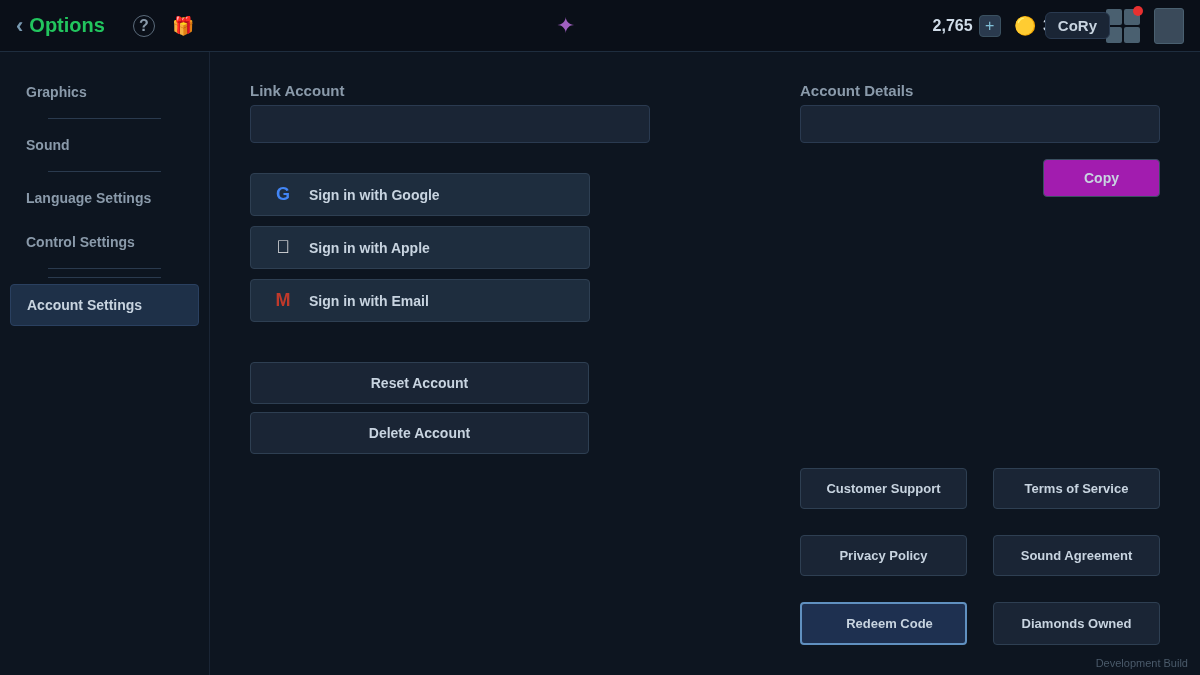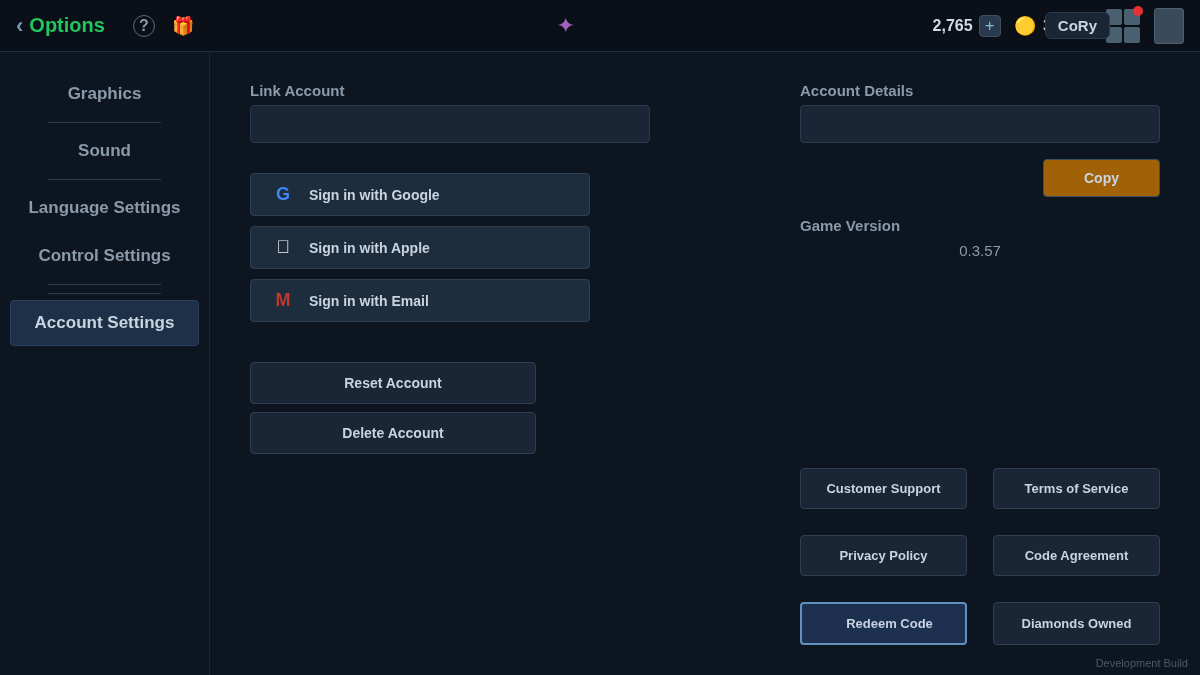--- a/index.html
+++ b/index.html
@@ -151,24 +151,24 @@
       padding: 20px 10px;
       display: flex;
       flex-direction: column;
       gap: 4px;
       border-right: 1px solid #1a2535;
     }
     .sidebar-item {
       padding: 12px 16px;
       cursor: pointer;
       border-radius: 4px;
-      font-size: 17px;
+      font-size: 14px;
       font-weight: 600;
       color: #8a9aaa;
-      text-align: center;
+      text-align: left;
     }
     .sidebar-item.active {
       background: #1e3048;
       color: #c8d4e0;
       border: 1px solid #2a4060;
     }
     .sidebar-divider {
       width: 60%;
       height: 1px;
       background: #2a3a4e;
@@ -233,21 +233,21 @@
     .apple-icon { color: #f0f0f0; }
     .email-icon { color: #c0392b; }
 
     .action-buttons {
       display: flex;
       flex-direction: column;
       gap: 8px;
       margin-top: 20px;
     }
     .action-btn {
-      width: 286px;
+      width: 339px;
       padding: 12px;
       background: #1a2535;
       border: 1px solid #2e3f52;
       border-radius: 4px;
       cursor: pointer;
       font-size: 14px;
       font-weight: 600;
       color: #c8d4e0;
       text-align: center;
     }
@@ -264,21 +264,21 @@
       border: 1px solid #2a3a50;
       border-radius: 4px;
       height: 38px;
       width: 100%;
       color: #8a9aaa;
       font-size: 13px;
     }
     .copy-btn {
       align-self: flex-end;
       padding: 10px 40px;
-      background: #a16207;
+      background: #a21caf;
       border: 1px solid #3a5060;
       border-radius: 4px;
       cursor: pointer;
       font-size: 14px;
       font-weight: 600;
       color: #c8d4e0;
     }
 
     .game-version-section {
       margin-top: 4px;
@@ -424,32 +424,28 @@
       </div>
     </div>
 
     <div class="right-panel">
       <div>
         <div class="section-title">Account Details</div>
         <div class="account-details-input" style="background:#1a2535;border:1px solid #2a3a50;border-radius:4px;height:38px;"></div>
       </div>
       <button class="copy-btn">Copy</button>
 
-      <div class="game-version-section">
-        <div class="section-title">Game Version</div>
-        <div class="version-value">0.3.57</div>
-      </div>
 
       <div style="flex:1;"></div>
 
       <div class="grid-buttons">
         <button class="grid-btn">Customer Support</button>
         <button class="grid-btn">Terms of Service</button>
         <button class="grid-btn">Privacy Policy</button>
-        <button class="grid-btn">Code Agreement</button>
+        <button class="grid-btn">Sound Agreement</button>
         <button class="grid-btn highlight">Redeem Code</button>
         <button class="grid-btn">Diamonds Owned</button>
       </div>
     </div>
 
   </div>
 </div>
 
 <div class="dev-build">Development Build</div>
 

